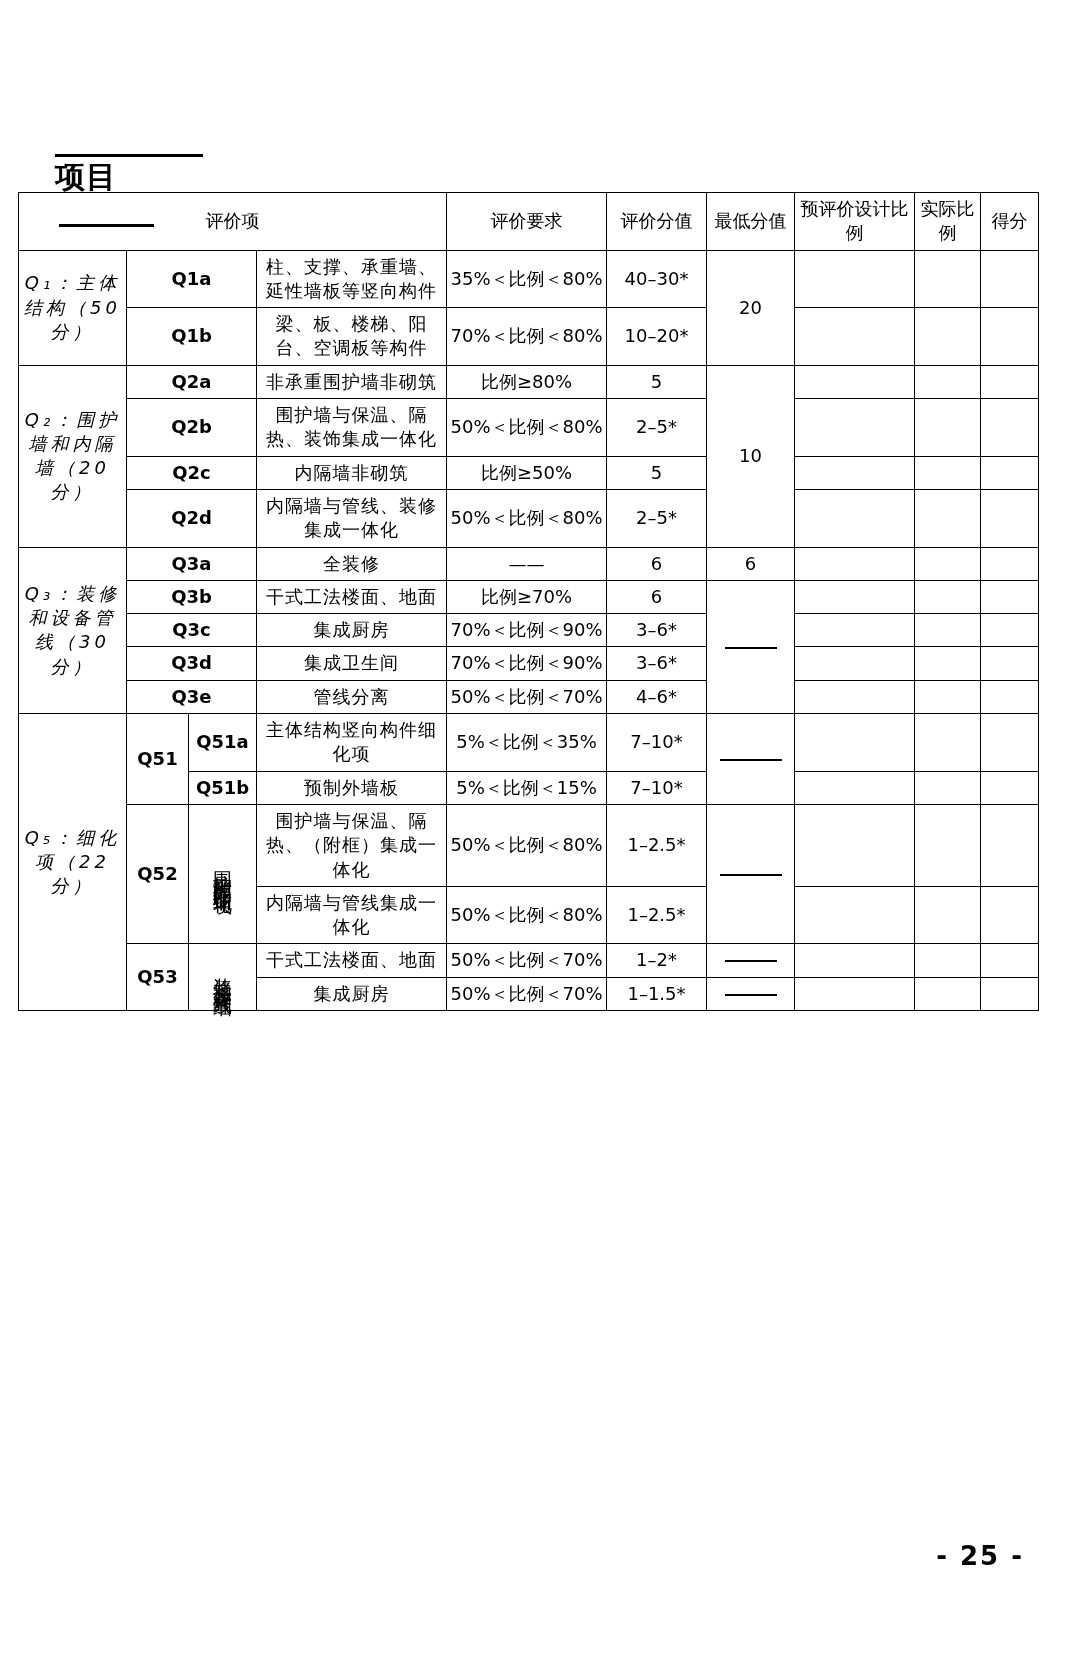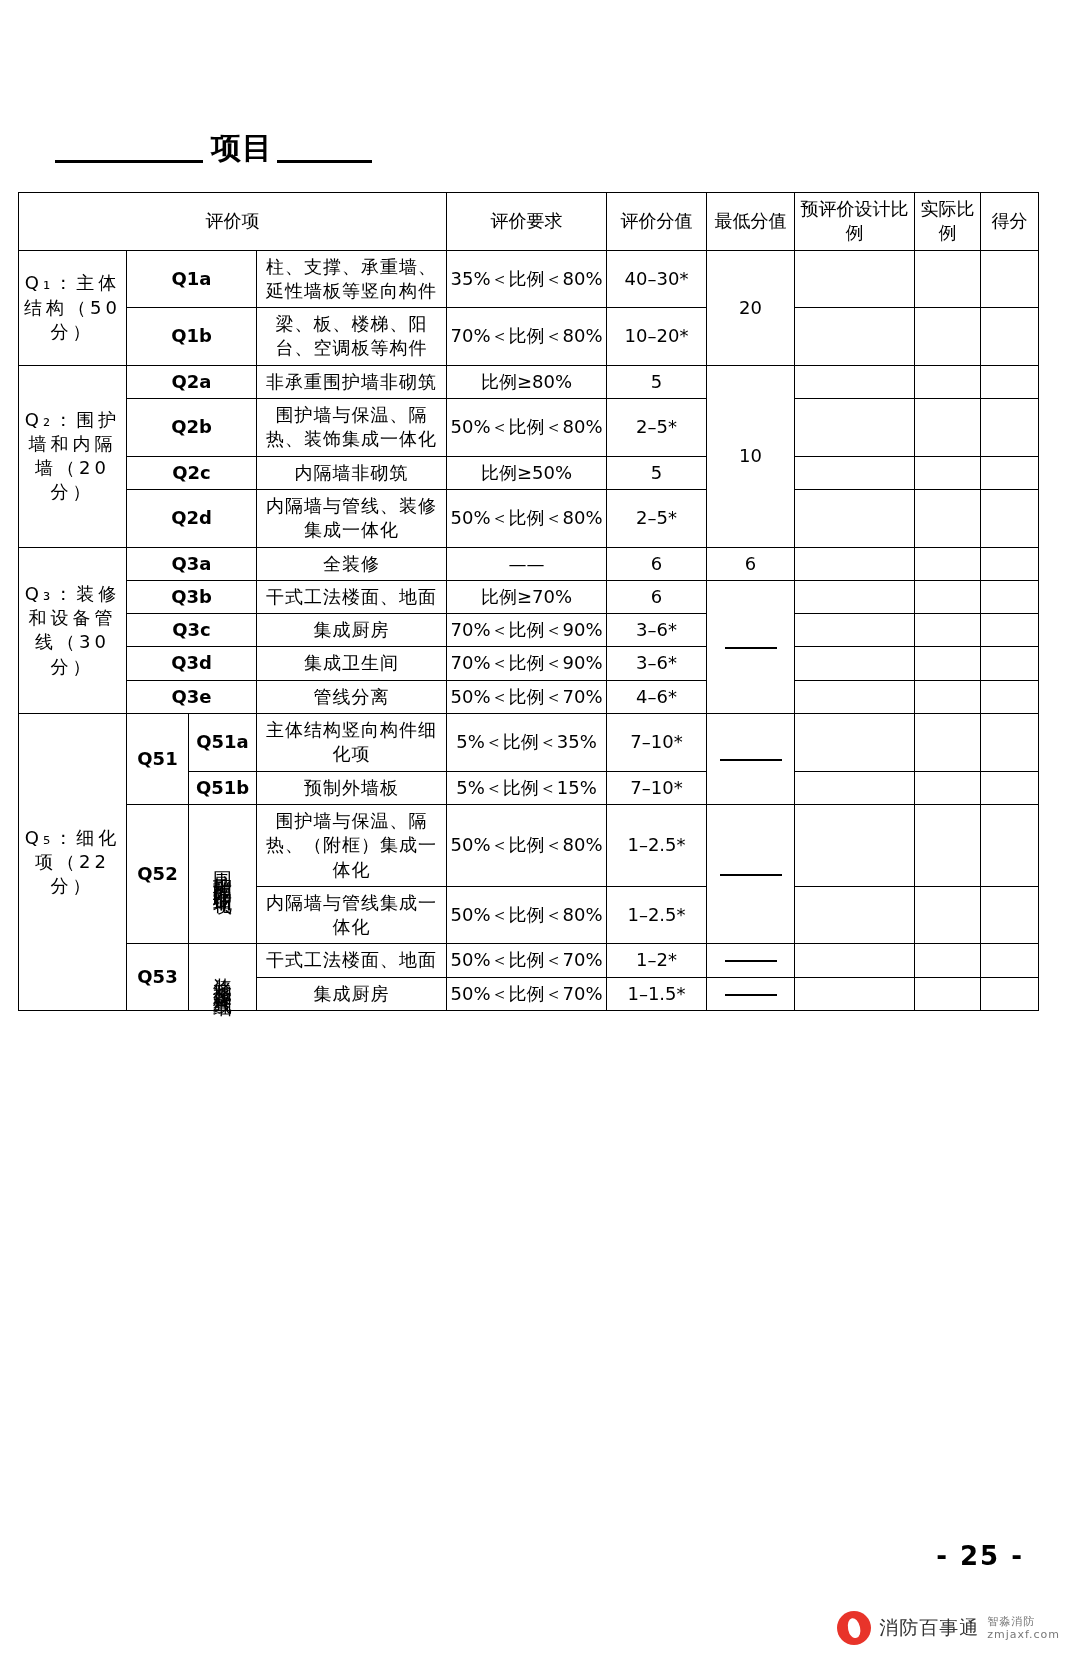--- a/index.html
+++ b/index.html
@@ -12,24 +12,25 @@
     overflow:hidden;
   }
   .page{
     position:absolute;
     left:0;top:0;width:1080px;height:1663px;
   }
   
   .title-row{
     position:absolute;
     left:55px; top:128px; width:980px;
-    display:flex;align-items:center;
+    display:flex;align-items:flex-start;
     font-size:30px;font-weight:bold;
     letter-spacing:1px;
     white-space:nowrap;
+    flex-direction:column;
   }
   .blank-long{
     display:inline-block;
     width:148px;border-bottom:3px solid #000;
     height:26px;margin-right:8px;
   }
   .blank-short{
     display:inline-block;
     width:95px;border-bottom:3px solid #000;
     height:26px;margin:0 4px;
@@ -45,21 +46,21 @@
   }
   table.main td{
     border:1.5px solid #000;
     text-align:center;
     vertical-align:middle;
     font-size:18px;
     line-height:1.35;
     padding:4px 3px;
   }
   td.hdr{font-size:20px;font-weight:normal;padding:10px 4px;}
-  td.cat{font-size:20px;letter-spacing:4px;line-height:1.65;padding:6px 8px;}
+  td.cat{font-size:20px;letter-spacing:4px;line-height:1.65;padding:6px 8px;font-style:italic;}
   td.code{font-size:19px;white-space:nowrap;font-weight:bold;}
   td.item{font-size:19px;letter-spacing:1px;padding:6px 10px;}
   td.req{font-size:19px;letter-spacing:0px;margin-left:24px;}
   td.val{font-size:19px;white-space:nowrap;}
   td.min{font-size:19px;}
   .dash{display:inline-block;border-top:2px solid #000;width:52px;height:0;vertical-align:middle;}
   .dash-lg{display:inline-block;border-top:2px solid #000;width:62px;height:0;vertical-align:middle;}
   .vert{
     writing-mode:vertical-rl;
     text-orientation:upright;
@@ -308,22 +309,14 @@
       <td class="min"><span class="dash"></span></td>
       <td></td>
       <td></td>
       <td></td>
     </tr>
   </tbody>
     </table>
 
   <div class="pageno">- 25 -</div>
 
-  <div class="watermark">
-    <span class="wm-logo"></span>
-    <span class="wm-text">消防百事通</span>
-    <span class="wm-right">
-      <span class="wm-sub">智淼消防</span>
-      <span class="wm-sub">zmjaxf.com</span>
-    </span>
-  </div>
 
 </div>
 
 </body></html>

